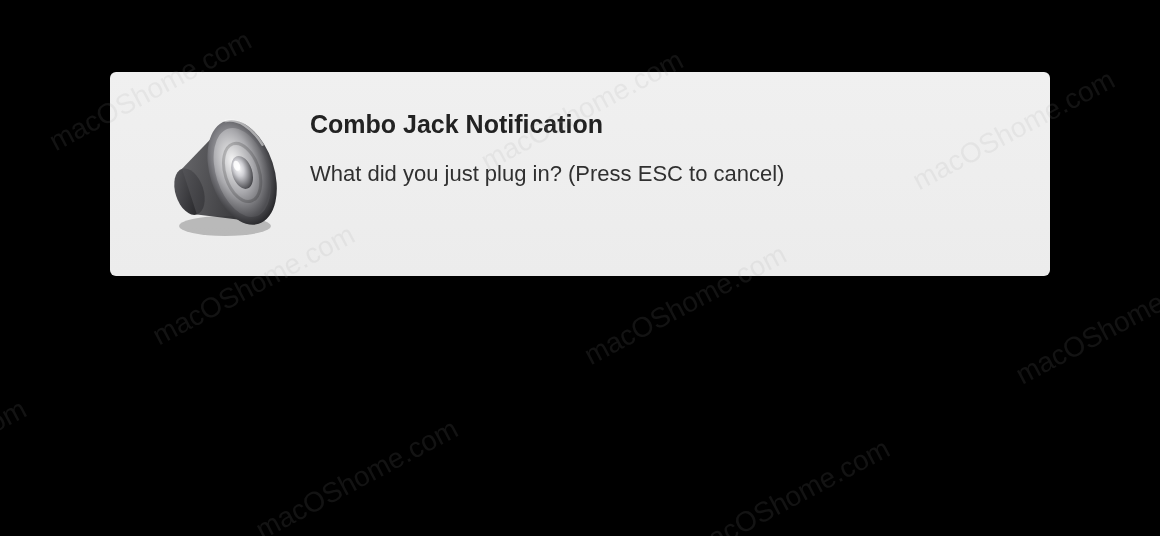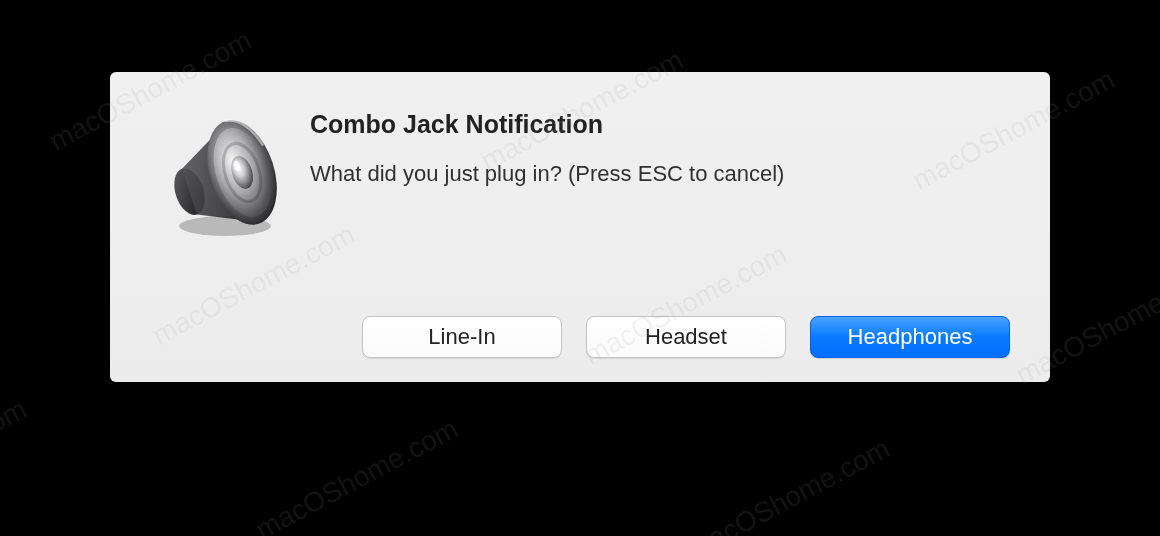--- a/index.html
+++ b/index.html
@@ -184,31 +184,20 @@
             </g>
           </svg>
         </span>
       </div>
       <div class="content">
         <div class="title">Combo Jack Notification</div>
         <div class="message">What did you just plug in? (Press ESC to cancel)</div>
       </div>
     </div>
 
-    <div class="buttons">
-      <div class="btn btn-normal">
-        <span>Line-In</span>
-      </div>
-      <div class="btn btn-normal">
-        <span>Headset</span>
-      </div>
-      <div class="btn btn-default">
-        <span>Headphones</span>
-      </div>
-    </div>
   </div>
 </div>
 
 <div class="wm" id="wm">macOShome.com macOShome.com macOShome.com macOShome.com macOShome.com macOShome.com macOShome.com macOShome.com macOShome.com macOShome.com 
 macOShome.com macOShome.com macOShome.com macOShome.com macOShome.com macOShome.com macOShome.com macOShome.com macOShome.com macOShome.com 
 macOShome.com macOShome.com macOShome.com macOShome.com macOShome.com macOShome.com macOShome.com macOShome.com macOShome.com macOShome.com 
 macOShome.com macOShome.com macOShome.com macOShome.com macOShome.com macOShome.com macOShome.com macOShome.com macOShome.com macOShome.com 
 macOShome.com macOShome.com macOShome.com macOShome.com macOShome.com macOShome.com macOShome.com macOShome.com macOShome.com macOShome.com 
 macOShome.com macOShome.com macOShome.com macOShome.com macOShome.com macOShome.com macOShome.com macOShome.com macOShome.com macOShome.com 
 macOShome.com macOShome.com macOShome.com macOShome.com macOShome.com macOShome.com macOShome.com macOShome.com macOShome.com macOShome.com 

